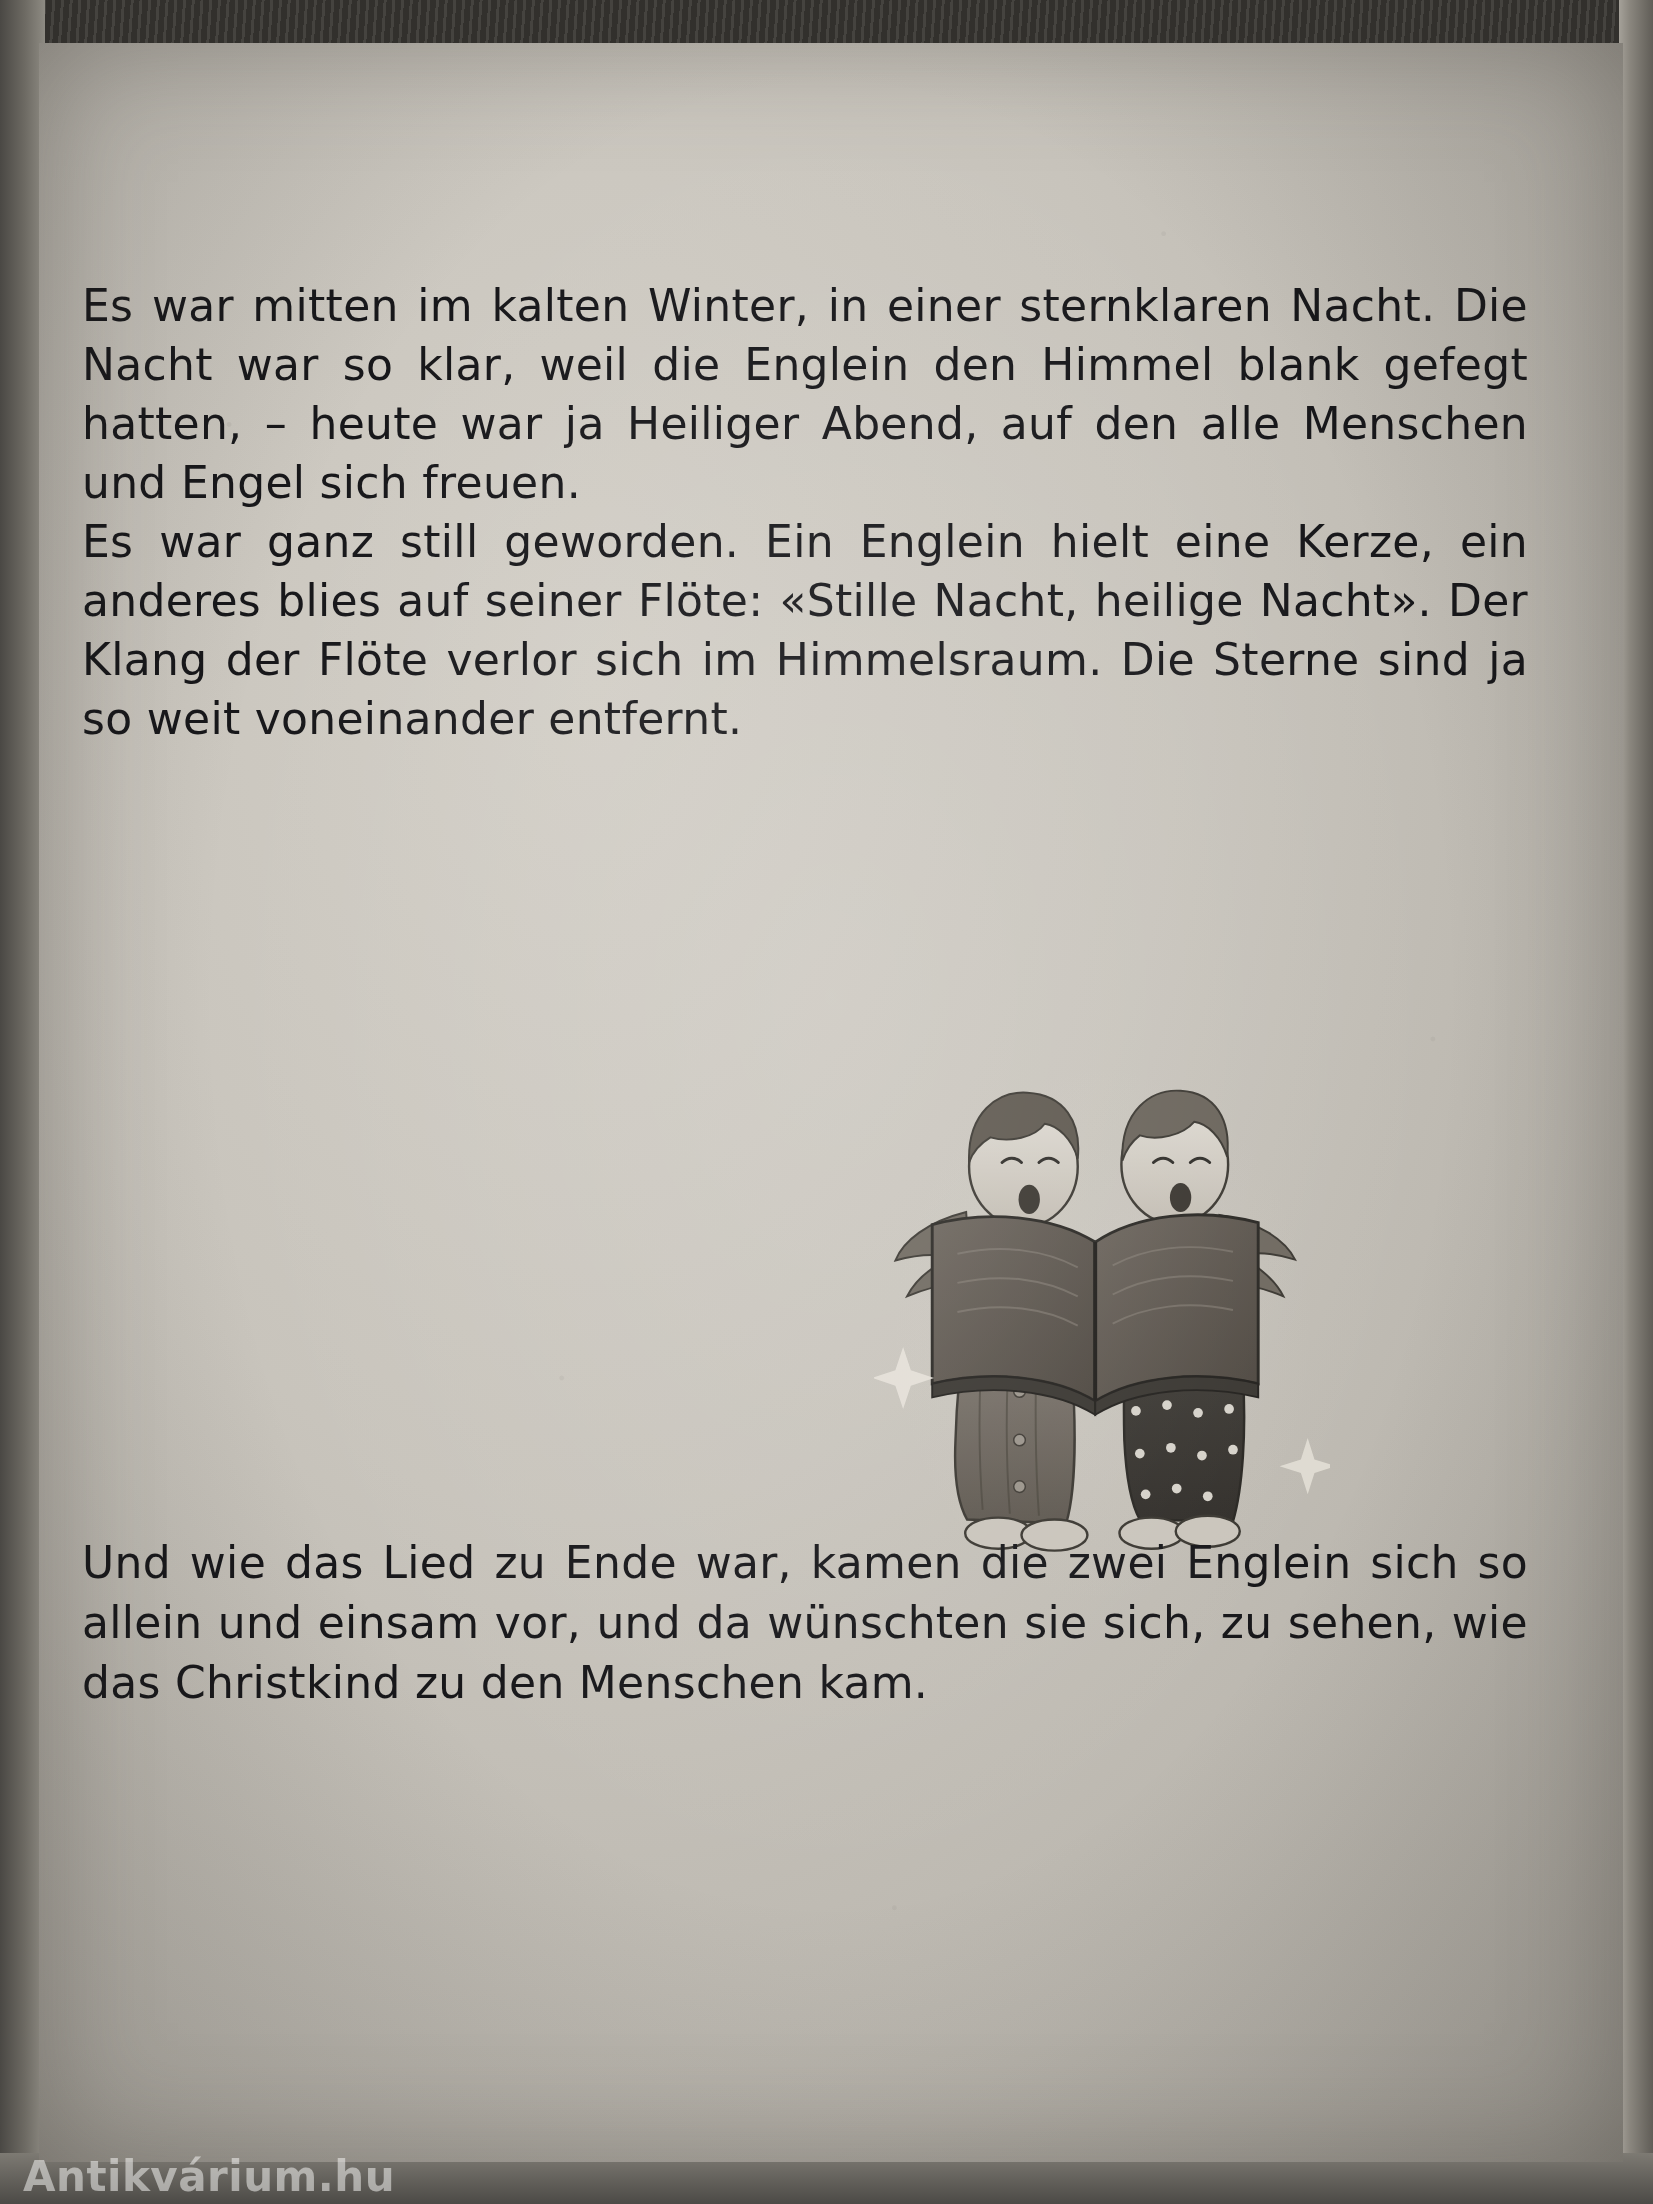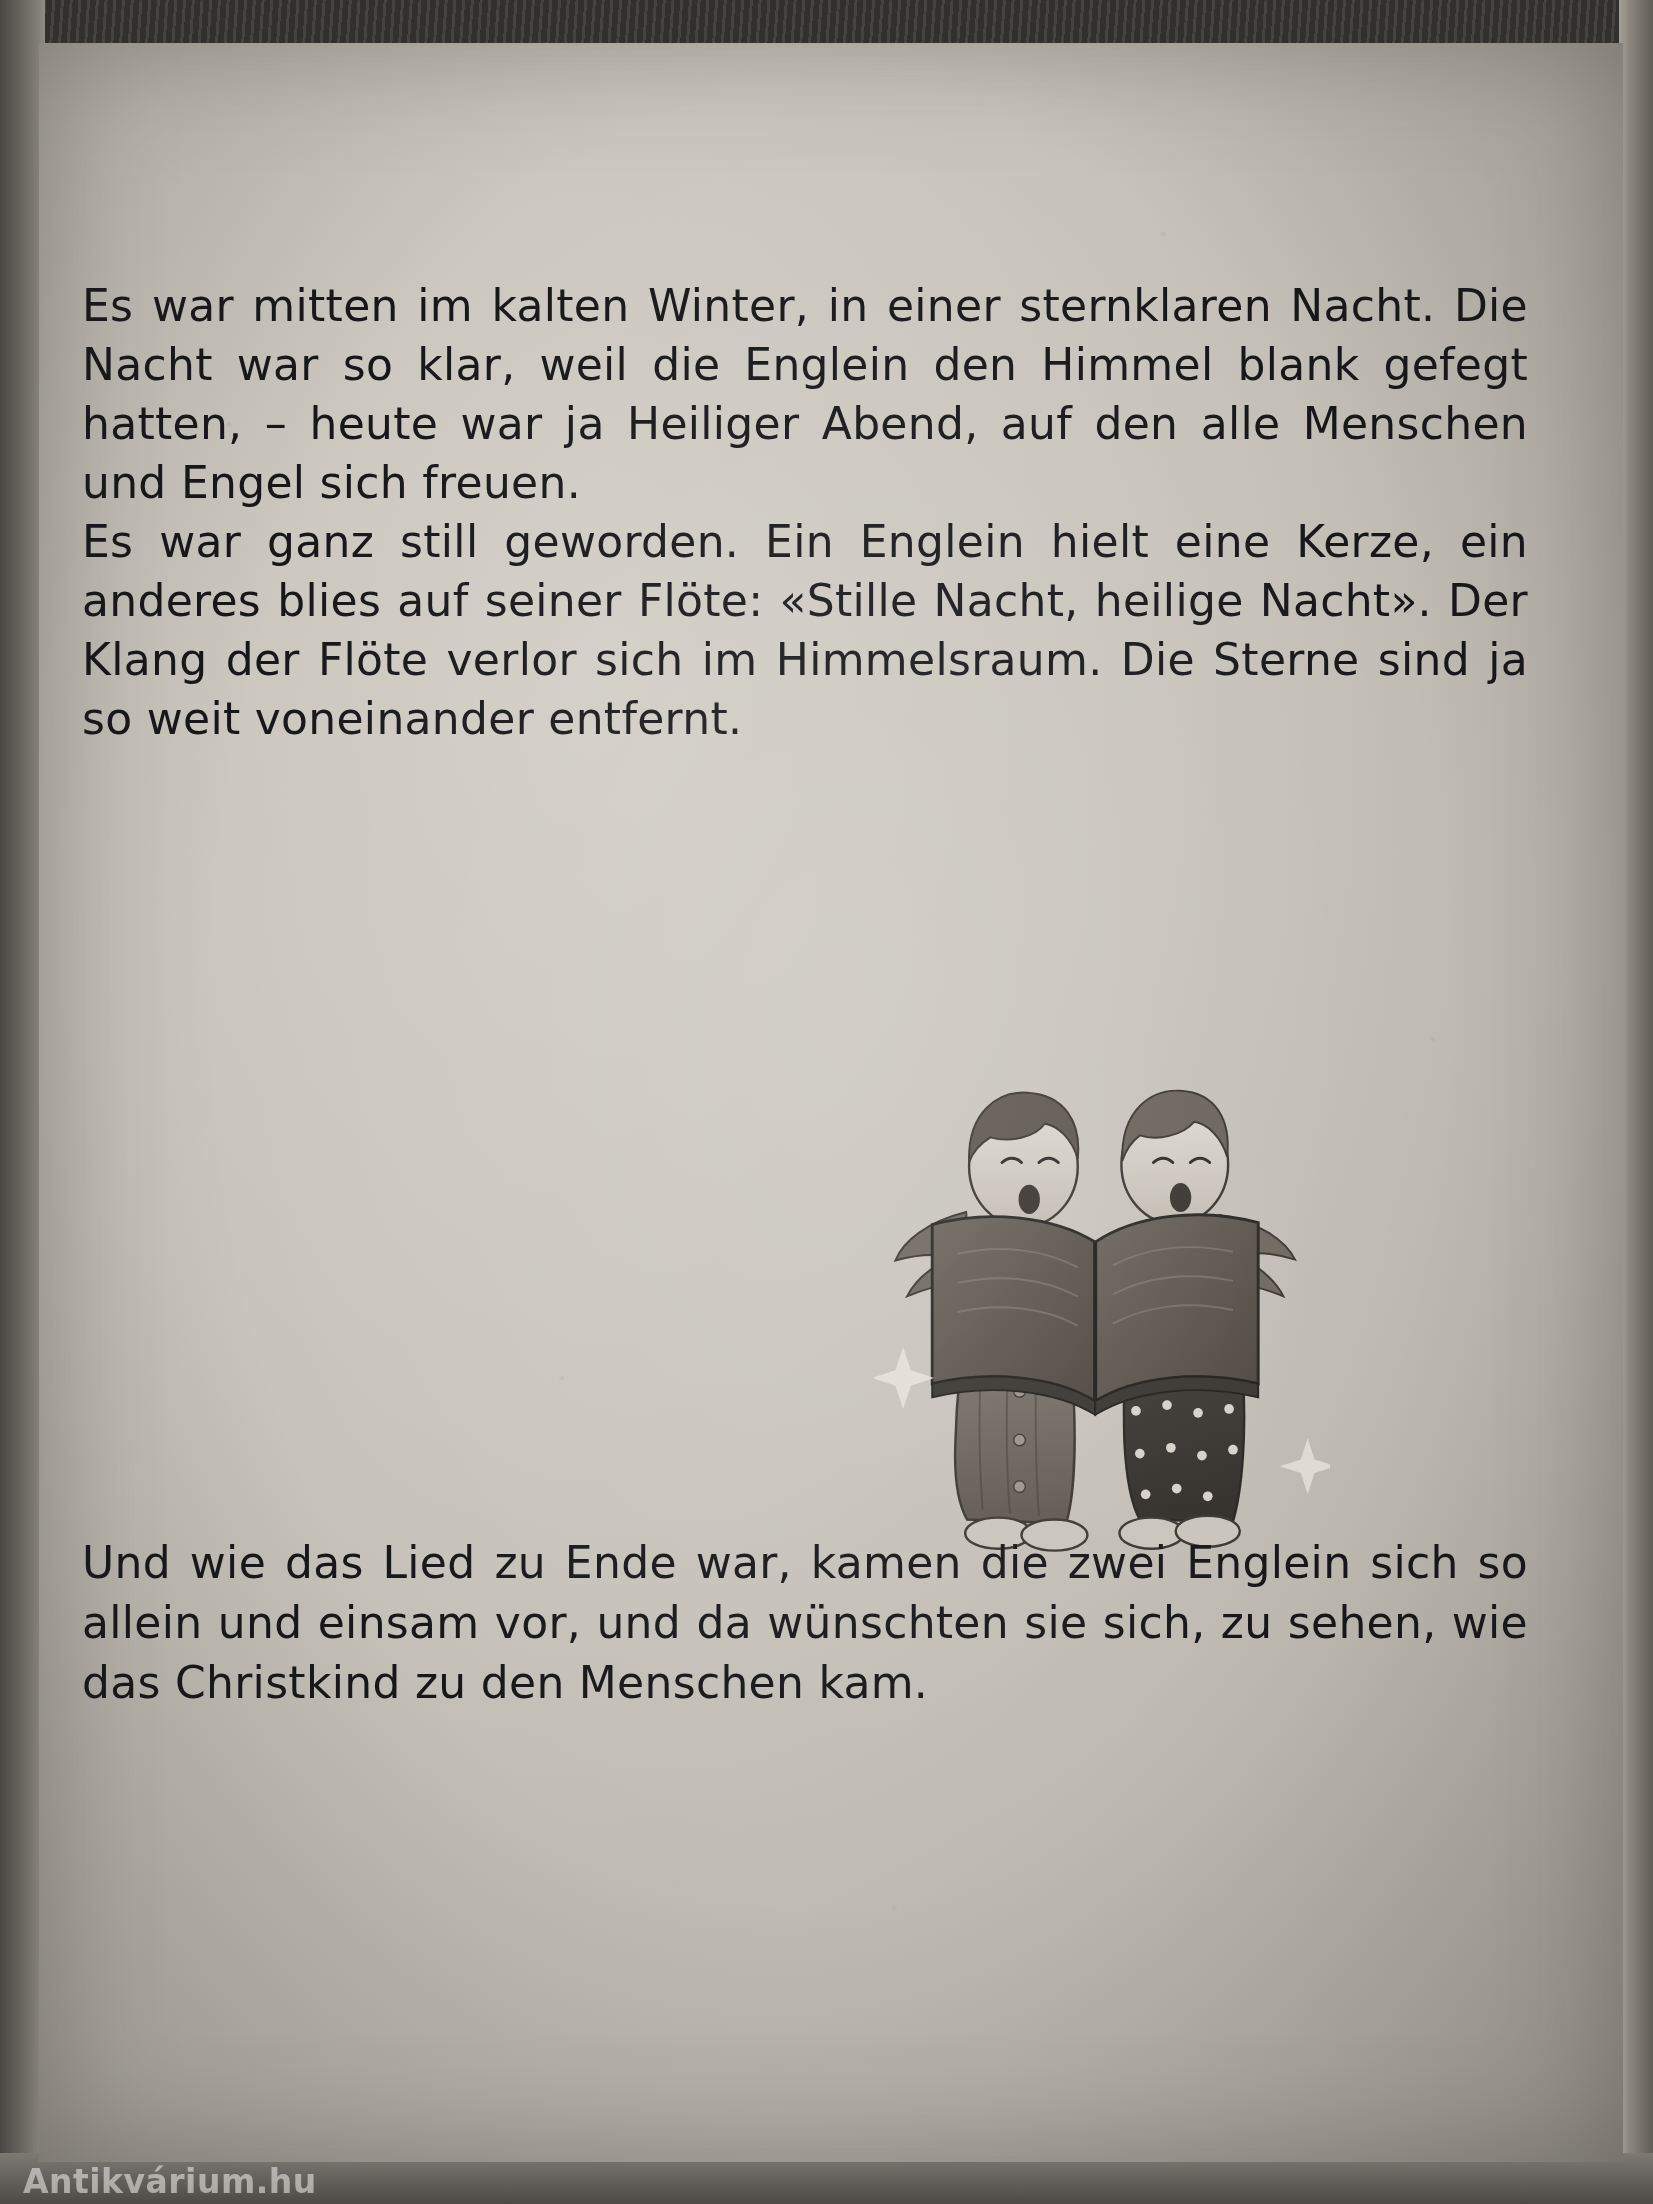--- a/index.html
+++ b/index.html
@@ -127,21 +127,21 @@
     width: 456px;
     height: 602px;
   }
   .illus svg { display: block; }
 
   .watermark {
     position: absolute;
     left: 23px;
     bottom: 3.9px;
     font-family: "DejaVu Sans", sans-serif;
-    font-size: 33px;
+    font-size: 42px;
     font-weight: 700;
     color: rgba(240,240,238,0.55);
     letter-spacing: 0.5px;
     white-space: nowrap;
   }
 </style>
 </head>
 <body>
 
 <div class="scan">

